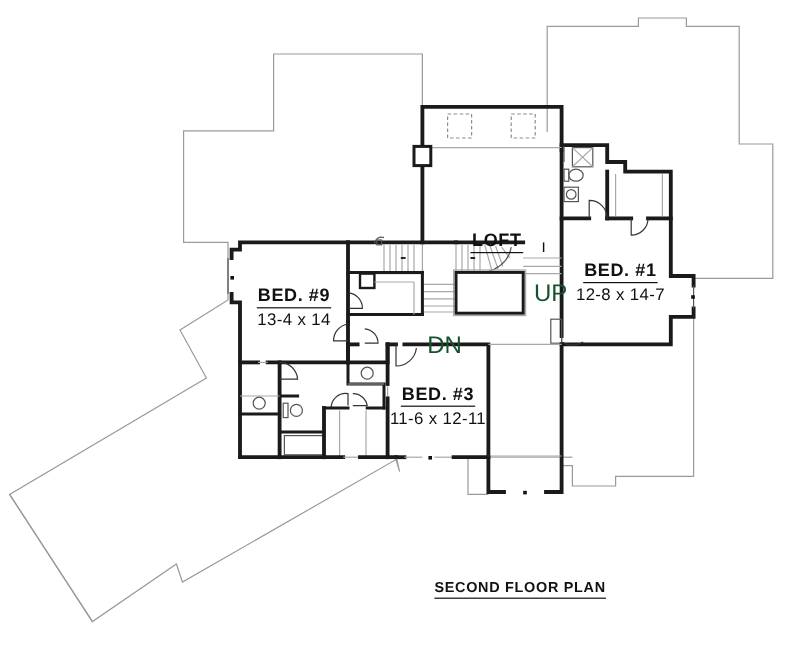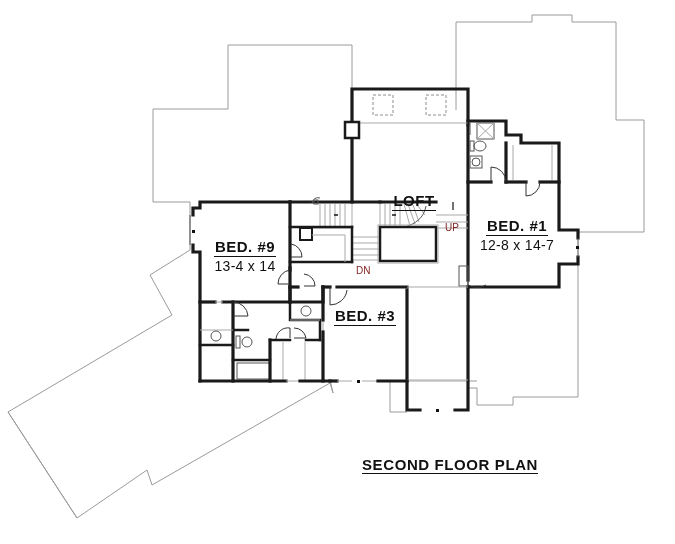--- a/index.html
+++ b/index.html
@@ -9,22 +9,22 @@
   .outline { fill: none; stroke: #9a9a9a; stroke-width: 1; }
   .wall { fill: none; stroke: #1a1a1a; stroke-width: 3.2; stroke-linejoin: miter; stroke-linecap: square; }
   .thin { fill: none; stroke: #555; stroke-width: 1; }
   .light { fill: none; stroke: #a8a8a8; stroke-width: 1; }
   .dash { fill: none; stroke: #8c8c8c; stroke-width: 1; stroke-dasharray: 3 2; }
   .door { fill: none; stroke: #333; stroke-width: 1; }
   .label { position: absolute; color: #111; text-align: center; white-space: nowrap; }
   .room-name { font-weight: bold; font-size: 15px; letter-spacing: 0.5px;
                border-bottom: 1px solid #111; line-height: 16px; padding: 0 1px 1px; display: inline-block; }
   .room-dim { font-size: 14px; line-height: 18px; display: block; letter-spacing: 0.3px; }
-  .stair-text { position: absolute; font-size: 10px; color: #7f1d1d; }
-  .plan-title { position: absolute; left: 362px; top: 456px; font-weight: bold; font-size: 15px;
+  .stair-text { position: absolute; font-size: 20px; color: #14532d; margin-top: 12px; }
+  .plan-title { position: absolute; left: 362px; top: 481px; font-weight: bold; font-size: 12px;
                 letter-spacing: 0.6px; border-bottom: 1.5px solid #111; line-height: 17px; color: #111; }
 </style>
 </head>
 <body>
 
 <svg id="plan" viewBox="0 0 675 544" xmlns="http://www.w3.org/2000/svg">
 
   <g>
     <polyline class="outline" points="352,88 352,45 228,45 228,109 153,109 153,202 190,202 190,250 150,275 172,315 8,412 77,518 147,470 152,485 330,383 333,393 330,380"></polyline>
     <polyline class="outline" points="8,412 77,518"></polyline>
@@ -196,20 +196,21 @@
 <div class="label" style="left:472px; top:217px; width:90px;">
   <span class="room-name">BED. #1</span>
   <span class="room-dim">12-8 x 14-7</span>
 </div>
 
 <div class="label" style="left:205px; top:238px; width:80px;">
   <span class="room-name">BED. #9</span>
   <span class="room-dim">13-4 x 14</span>
 </div>
 
-<div class="label" style="left:322px; top:307px; width:86px;">
+<div class="label" style="left:322px; top:320px; width:86px;">
   <span class="room-name">BED. #3</span>
+  <span class="room-dim">11-6 x 12-11</span>
 </div>
 
 <div class="stair-text" style="left:445px; top:222px;">UP</div>
 <div class="stair-text" style="left:356px; top:265px;">DN</div>
 
 <div class="plan-title">SECOND FLOOR PLAN</div>
 
 </body></html>

